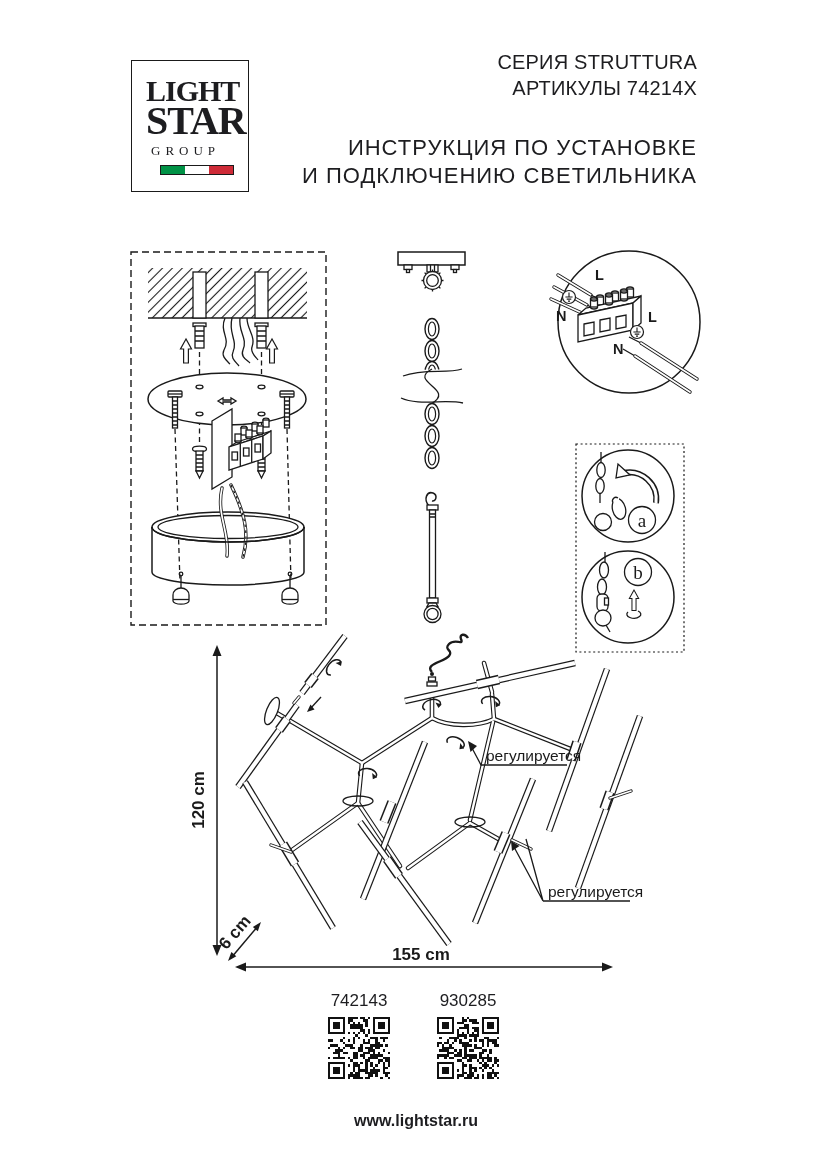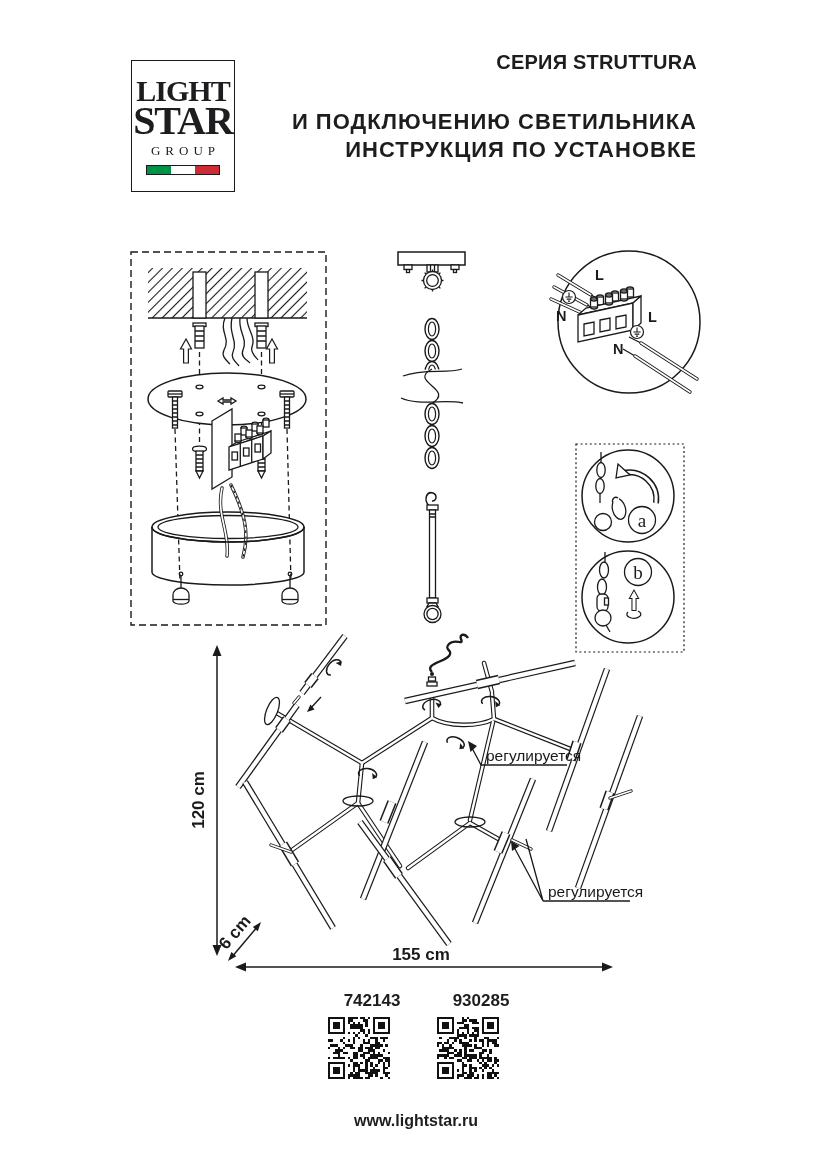--- a/index.html
+++ b/index.html
@@ -1,27 +1,27 @@
 <!DOCTYPE html>
 <html><head>
 <meta charset="utf-8">
 <style>
   :root{ --ink:#1a1a1a; }
   html,body{margin:0;padding:0;background:#888;}
   .page{position:relative;width:826px;height:1169px;background:#ffffff;margin:0 auto;overflow:hidden;
         font-family:"Liberation Sans",sans-serif;color:#1d1d20;}
   
-  .logo-box{position:absolute;left:131px;top:60px;width:102px;height:130px;border:1.6px solid #1a1a1a;text-align:center;background:#fff;}
+  .logo-box{position:absolute;left:131px;top:60px;width:102px;height:130px;border:1.6px solid #1a1a1a;text-align:left;background:#fff;padding-left:14px;}
   .logo-light{font-family:"Liberation Serif",serif;font-weight:bold;font-size:30px;line-height:28px;margin-top:16px;letter-spacing:-1px;}
   .logo-star{font-family:"Liberation Serif",serif;font-weight:bold;font-size:40px;line-height:31px;letter-spacing:-1px;}
   .logo-group{font-family:"Liberation Serif",serif;font-size:13px;letter-spacing:5px;margin-top:7px;text-indent:5px;}
   .logo-flag{width:72px;height:8px;margin:6px auto 0;border:1px solid #1a1a1a;display:flex;}
   .logo-flag span{flex:1;}
   
-  .hdr{position:absolute;right:129px;top:49px;text-align:right;font-weight:bold;}
+  .hdr{position:absolute;right:129px;top:49px;text-align:right;font-weight:normal;}
   .hdr-line{font-size:20px;line-height:26px;letter-spacing:0.2px;}
   .hdr-title{margin-top:33px;font-size:22px;line-height:28px;letter-spacing:1px;}
   
   .diagram{position:absolute;left:0;top:0;width:826px;height:1169px;}
   .t-out{fill:none;stroke:var(--ink);stroke-width:4.6;stroke-linecap:round;stroke-linejoin:round;}
   .t-in {fill:none;stroke:#fff;stroke-width:2.4;stroke-linecap:round;stroke-linejoin:round;}
   .r-out{fill:none;stroke:var(--ink);stroke-width:6.6;}
   .r-in {fill:none;stroke:#fff;stroke-width:4.2;}
   .s-out{fill:none;stroke:var(--ink);stroke-width:9.6;}
   .s-in {fill:none;stroke:#fff;stroke-width:6.6;}
@@ -32,21 +32,21 @@
   .wf{fill:#fff;stroke:var(--ink);stroke-width:1.3;}
   .wf15{fill:#fff;stroke:var(--ink);stroke-width:1.5;}
   .solid{fill:var(--ink);stroke:none;}
   .dash{stroke-dasharray:5 3.5;}
   text{fill:#1a1a1a;}
   .dim{font-size:17px;font-weight:bold;font-family:"Liberation Sans",sans-serif;}
   .adj{font-size:15.5px;font-family:"Liberation Sans",sans-serif;}
   .wl{font-size:14.5px;font-weight:bold;font-family:"Liberation Sans",sans-serif;}
   .badge{font-size:19px;font-family:"Liberation Serif",serif;}
   
-  .art-label{position:absolute;width:70px;text-align:center;font-size:17px;font-weight:bold;margin-left:13px;}
+  .art-label{position:absolute;width:70px;text-align:center;font-size:17px;font-weight:normal;}
   .qr{position:absolute;width:62px;height:62px;}
   
   .footer{position:absolute;left:3px;top:1112px;width:100%;text-align:center;font-size:16px;font-weight:bold;}
 </style>
 </head>
 <body>
 
 <div class="page">
 
   <div class="logo-box">
@@ -55,23 +55,24 @@
     <div class="logo-group">GROUP</div>
     <div class="logo-flag">
       <span style="background:#009246"></span>
       <span style="background:#ffffff"></span>
       <span style="background:#ce2b37"></span>
     </div>
   </div>
 
   <div class="hdr">
     <div class="hdr-line">СЕРИЯ STRUTTURA</div>
+    <div class="hdr-line">АРТИКУЛЫ 74214X</div>
     <div class="hdr-title">
+      <div>ИНСТРУКЦИЯ ПО УСТАНОВКЕ</div>
       <div>И ПОДКЛЮЧЕНИЮ СВЕТИЛЬНИКА</div>
-      <div>ИНСТРУКЦИЯ ПО УСТАНОВКЕ</div>
     </div>
   </div>
 
   <svg class="diagram" viewBox="0 0 826 1169">
     <defs>
       <pattern id="hatch" patternUnits="userSpaceOnUse" width="7" height="7" patternTransform="rotate(-45)">
         <line x1="0" y1="3.5" x2="7" y2="3.5" stroke="#1a1a1a" stroke-width="1.1"></line>
       </pattern>
       <g id="curl">
         <path d="M-8,3 A9,5.5 0 1 1 8,2" fill="none" stroke="#1a1a1a" stroke-width="1.5"></path>

